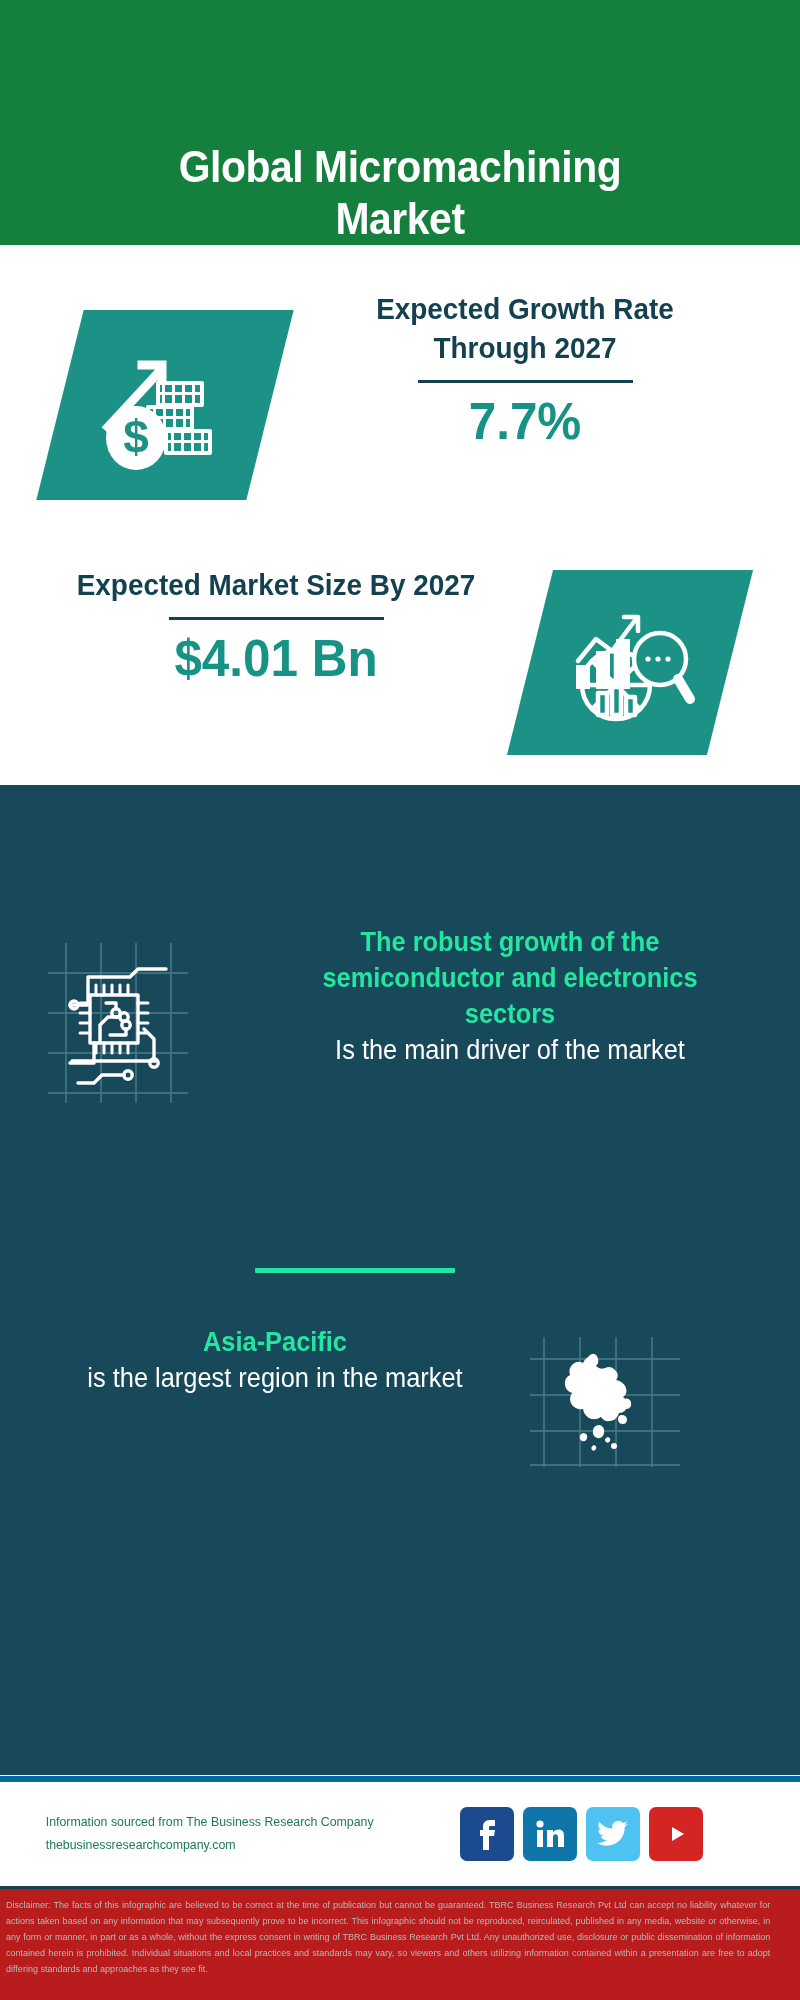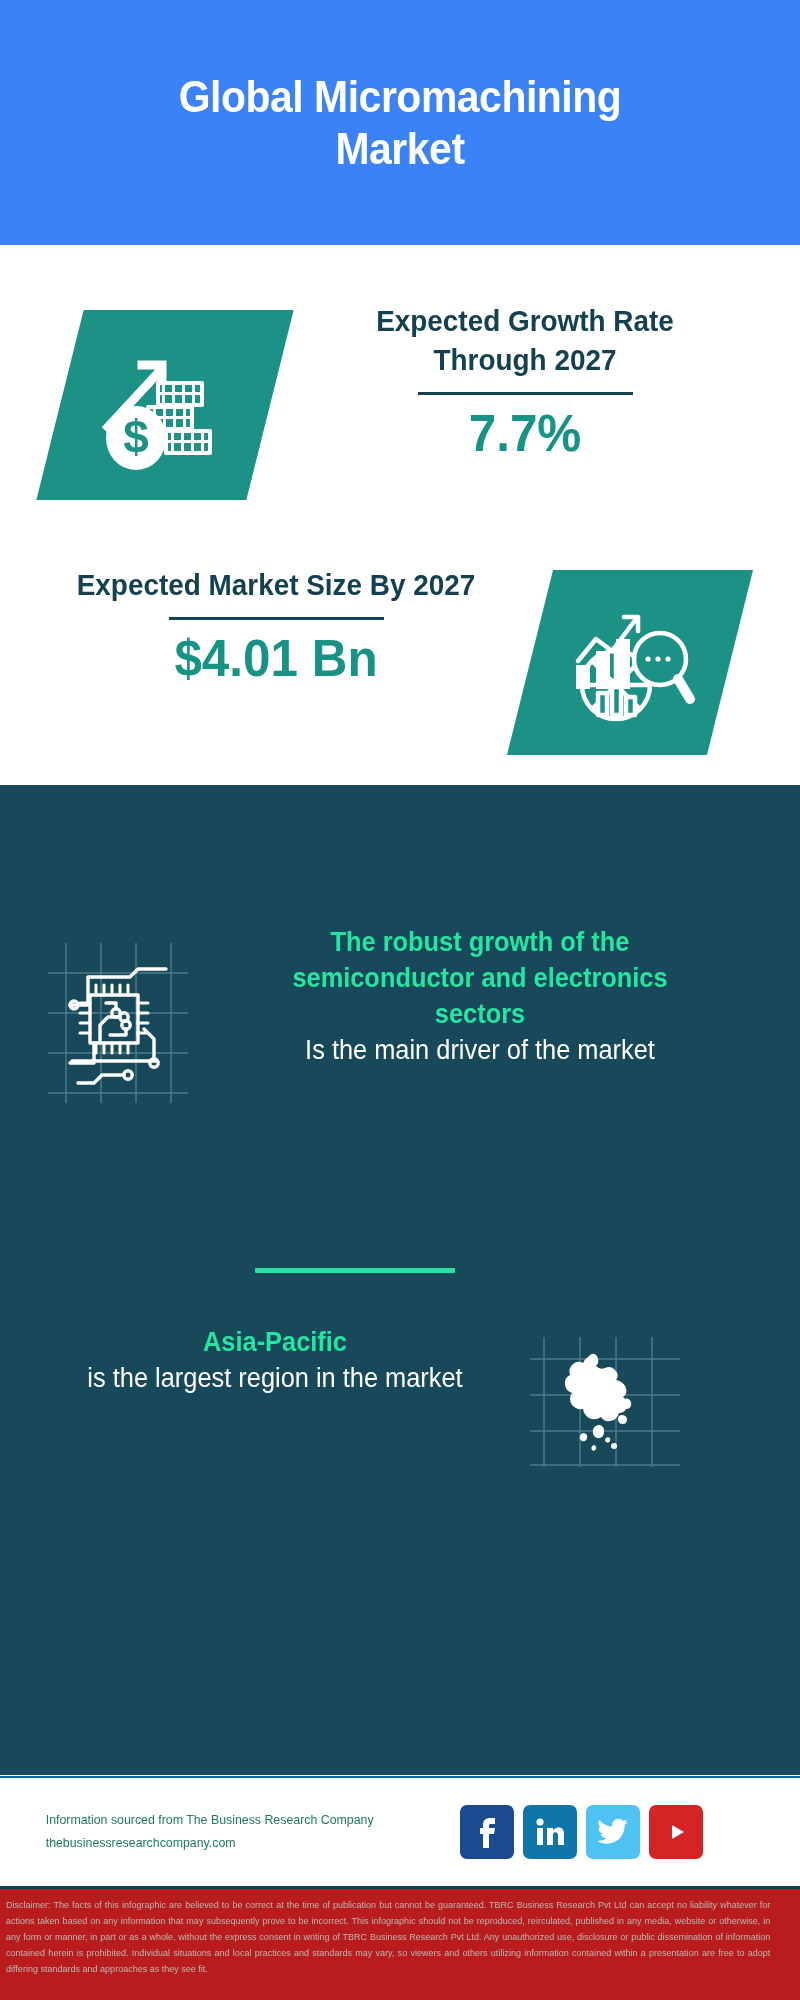--- a/index.html
+++ b/index.html
@@ -14,23 +14,23 @@
     height: 2000px;
     background: #ffffff;
     overflow: hidden;
   }
 
   
   .header {
     position: absolute;
     left: 0; top: 0;
     width: 800px; height: 245px;
-    background: #3b82f6;
-    display: flex;
-    align-items: center;
+    background: #15803d;
+    display: flex;
+    align-items: flex-end;
     justify-content: center;
   }
   .header-title {
     color: #ffffff;
     font-size: 44px;
     font-weight: bold;
     line-height: 1.18;
     text-align: center;
     letter-spacing: -0.5px;
     width: 620px;
@@ -55,21 +55,21 @@
     transform: skewX(14deg);
     display: flex;
     align-items: center;
     justify-content: center;
   }
 
   
   .block1-icon { left: 60px; top: 65px; width: 210px; height: 190px; }
   .block1-text {
     position: absolute;
-    left: 300px; top: 56px;
+    left: 300px; top: 44px;
     width: 450px;
     text-align: center;
   }
   
   .block2-icon { left: 530px; top: 325px; width: 200px; height: 185px; }
   .block2-text {
     position: absolute;
     left: 56px; top: 320px;
     width: 440px;
     text-align: center;
@@ -108,20 +108,21 @@
     left: 0; top: 0;
     width: 800px; height: 125px;
   }
 
   .driver {
     position: absolute;
     left: 0; top: 140px;
     width: 800px;
     display: flex;
     align-items: flex-start;
+    justify-content: space-between;
   }
   .driver-icon { width: 230px; padding-left: 48px; padding-top: 18px; }
   .driver-body { width: 540px; text-align: center; padding-right: 40px; }
   .accent-text {
     color: #25e6a0;
     font-size: 27px;
     font-weight: bold;
     line-height: 1.33;
     transform: scaleX(0.94);
   }
@@ -148,21 +149,21 @@
   }
   .region-body { width: 530px; text-align: center; padding-left: 20px; }
   .region-icon { width: 250px; padding-top: 12px; }
 
   
   .source {
     position: absolute;
     left: 0; top: 1776px;
     width: 800px; height: 110px;
     background: #ffffff;
-    border-top: 2px solid #0369a1;
+    border-top: 6px solid #0369a1;
     display: flex;
     align-items: center;
   }
   .source-text {
     padding-left: 36px;
     width: 460px;
     color: #1d7a57;
     font-size: 13px;
     line-height: 1.75;
     transform: scaleX(0.95);

